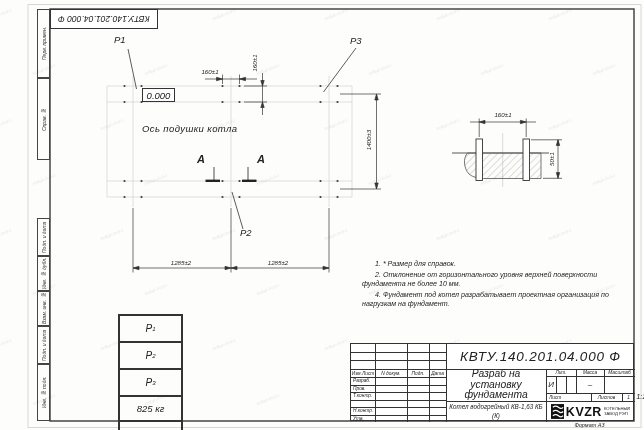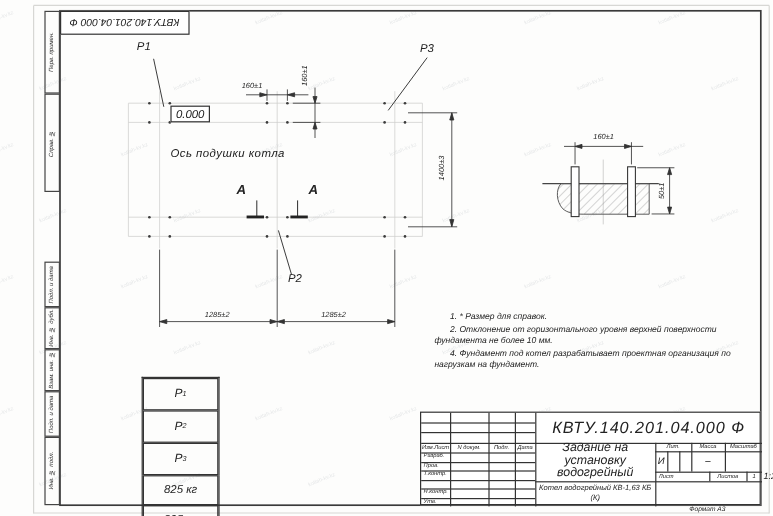--- a/index.html
+++ b/index.html
@@ -321,32 +321,44 @@
 
     <div class="tb-cell small-lbl" style="left:2px;top:34px;width:22px;height:7px;">Разраб.</div>
     <div class="tb-cell small-lbl" style="left:2px;top:41.5px;width:22px;height:7px;">Пров.</div>
     <div class="tb-cell small-lbl" style="left:2px;top:49px;width:22px;height:7px;">Т.контр.</div>
     <div class="tb-cell small-lbl" style="left:2px;top:56.5px;width:22px;height:7px;"></div>
     <div class="tb-cell small-lbl" style="left:2px;top:64px;width:22px;height:7px;">Н.контр.</div>
     <div class="tb-cell small-lbl" style="left:2px;top:71.5px;width:22px;height:7px;">Утв.</div>
 
     <div class="tb-cell ctr it" style="left:95px;top:0;width:189px;height:25px;font-size:13.5px;letter-spacing:0.8px;">КВТУ.140.201.04.000 Ф</div>
 
-    <div class="tb-cell ctr it" style="left:97px;top:25px;width:96px;height:32px;font-size:10.3px;line-height:1.02;">Задание на установку водогрейный</div>
+    <div class="tb-cell ctr it" style="left:97px;top:25px;width:96px;height:32px;font-size:10.3px;line-height:1.02;">Разраб на установку фундамента</div>
 
     <div class="tb-cell ctr it" style="left:97px;top:57px;width:96px;height:21px;font-size:6.3px;line-height:1.3;">Котел водогрейный КВ-1,63 КБ (К)</div>
 
     <div class="tb-cell ctr small-lbl" style="left:195px;top:25px;width:30px;height:7px;">Лит.</div>
     <div class="tb-cell ctr small-lbl" style="left:225px;top:25px;width:28px;height:7px;">Масса</div>
     <div class="tb-cell ctr small-lbl" style="left:253px;top:25px;width:31px;height:7px;">Масштаб</div>
     <div class="tb-cell ctr it" style="left:195px;top:32px;width:10px;height:17px;font-size:8px;">И</div>
     <div class="tb-cell ctr it" style="left:225px;top:32px;width:28px;height:17px;font-size:8px;">–</div>
     <div class="tb-cell ctr it" style="left:253px;top:44px;width:31px;height:17px;font-size:7.5px;margin-left:24px;">1:20</div>
 
     <div class="tb-cell small-lbl" style="left:198px;top:50.5px;width:40px;height:7px;">Лист</div>
     <div class="tb-cell ctr small-lbl" style="left:240px;top:49px;width:31px;height:8px;">Листов</div>
     <div class="tb-cell ctr small-lbl" style="left:271px;top:49px;width:13px;height:8px;">1</div>
 
+    <div class="tb-cell" style="left:195px;top:57px;width:89px;height:21px;display:flex;
+         align-items:center;justify-content:center;gap:2px;">
+      <svg width="13" height="15" viewBox="0 0 14 16">
+        <rect x="0" y="0" width="14" height="16" fill="#111"></rect>
+        <path d="M2 3.5 q3 -2.4 6 0 t5 0 M2 8 q3 -2.4 6 0 t5 0 M2 12.5 q3 -2.4 6 0 t5 0" fill="none" stroke="#fff" stroke-width="1.3"></path>
+      </svg>
+      <span style="font-size:12.5px;font-weight:bold;letter-spacing:0.5px;color:#111;">KVZR</span>
+      <span style="display:flex;flex-direction:column;line-height:1.1;">
+        <span style="font-size:4.2px;color:#222;">КОТЕЛЬНЫЙ</span>
+        <span style="font-size:4.2px;color:#222;">ЗАВОД РЭП</span>
+      </span>
+    </div>
   </div>
 
   <div class="abs ctr it" style="left:545px;top:421.5px;width:89px;height:7px;font-size:5.5px;z-index:5;">Формат А3</div>
 
 </div>
 
 </body></html>

